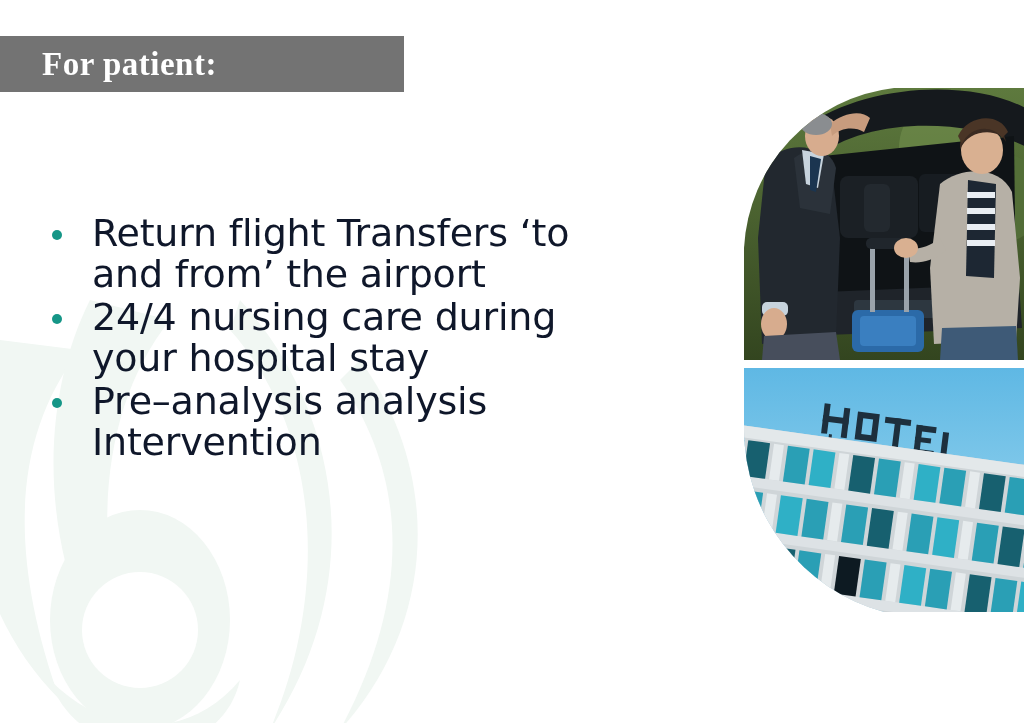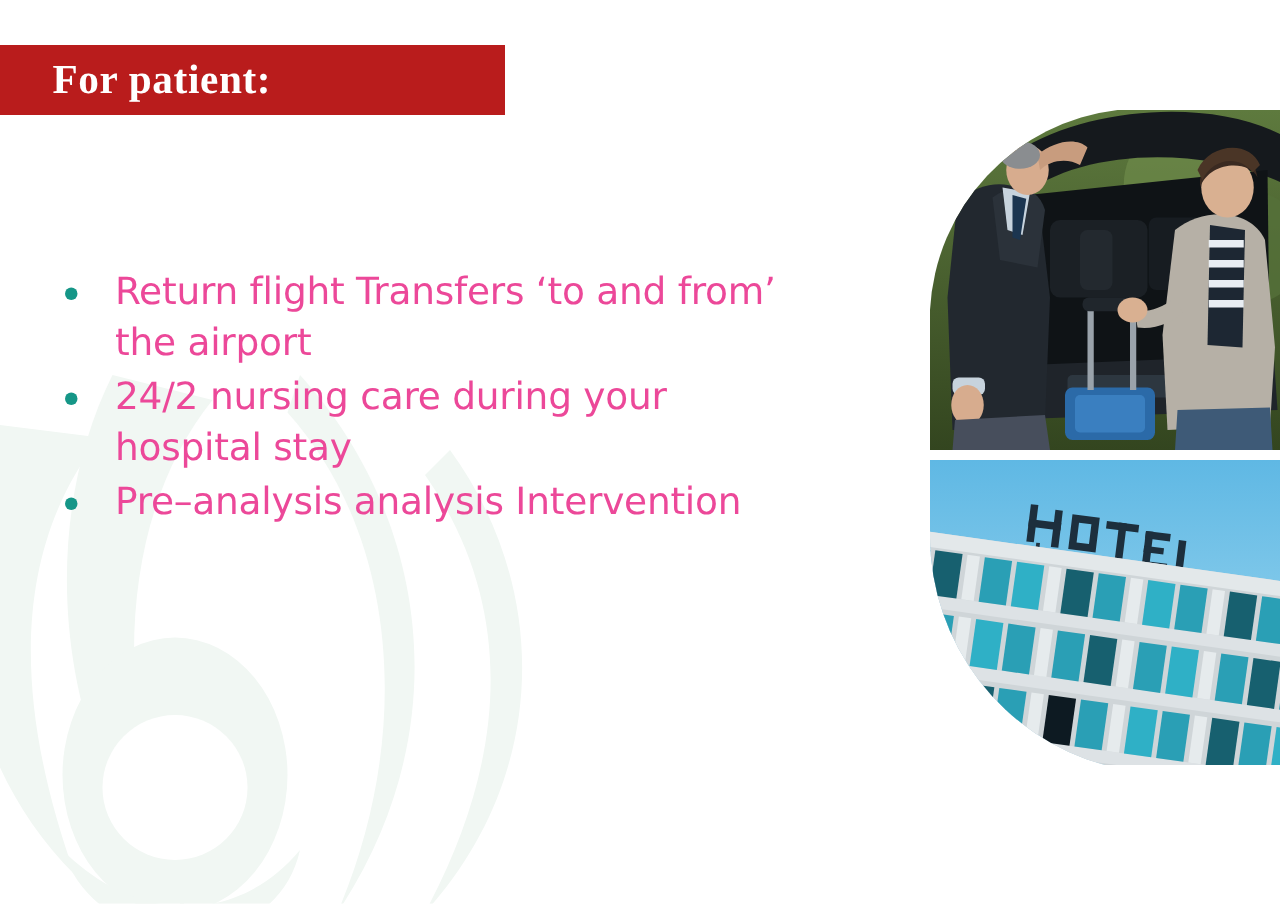--- a/index.html
+++ b/index.html
@@ -27,21 +27,21 @@
     z-index: 0;
   }
 
   
   #header-banner {
     position: absolute;
     left: 0;
     top: 36px;
     width: 404px;
     height: 56px;
-    background: #b91c1c;
+    background: #737373;
     z-index: 3;
     display: flex;
     align-items: center;
   }
   #header-title {
     color: #ffffff;
     font-family: "Liberation Serif", "DejaVu Serif", serif;
     font-weight: bold;
     font-size: 33px;
     letter-spacing: 0.5px;
@@ -70,23 +70,23 @@
     flex: 0 0 auto;
     width: 10px;
     height: 10px;
     border-radius: 50%;
     background: #159687;
     margin-top: 17px;
     margin-right: 30px;
   }
   .bullet-text {
     flex: 1 1 auto;
-    color: #ec4899;
+    color: #0f172a;
     font-family: "DejaVu Sans", sans-serif;
-    font-size: 30px;
+    font-size: 38px;
     line-height: 41px;
     letter-spacing: -0.2px;
     font-weight: 400;
   }
 
   
   #photo-top {
     position: absolute;
     left: 744px;
     top: 88px;
@@ -127,21 +127,21 @@
     <div id="header-title">For patient:</div>
   </div>
 
   <ul id="bullet-list">
     <li class="bullet-item">
       <span class="bullet-marker"></span>
       <span class="bullet-text">Return flight Transfers ‘to and from’ the airport</span>
     </li>
     <li class="bullet-item">
       <span class="bullet-marker"></span>
-      <span class="bullet-text">24/2 nursing care during your hospital stay</span>
+      <span class="bullet-text">24/4 nursing care during your hospital stay</span>
     </li>
     <li class="bullet-item">
       <span class="bullet-marker"></span>
       <span class="bullet-text">Pre–analysis analysis Intervention</span>
     </li>
   </ul>
 
   <div id="photo-top">
     <svg class="photo-svg" viewBox="0 0 280 272" xmlns="http://www.w3.org/2000/svg" preserveAspectRatio="xMidYMid slice">
       <defs>

